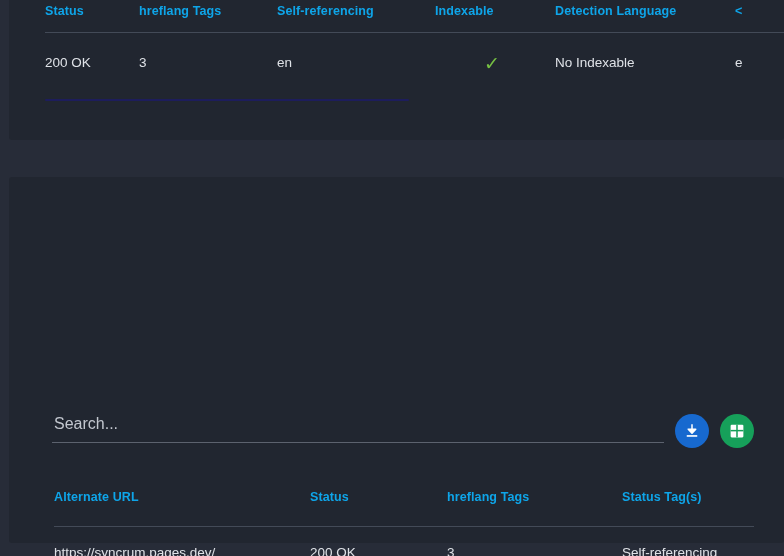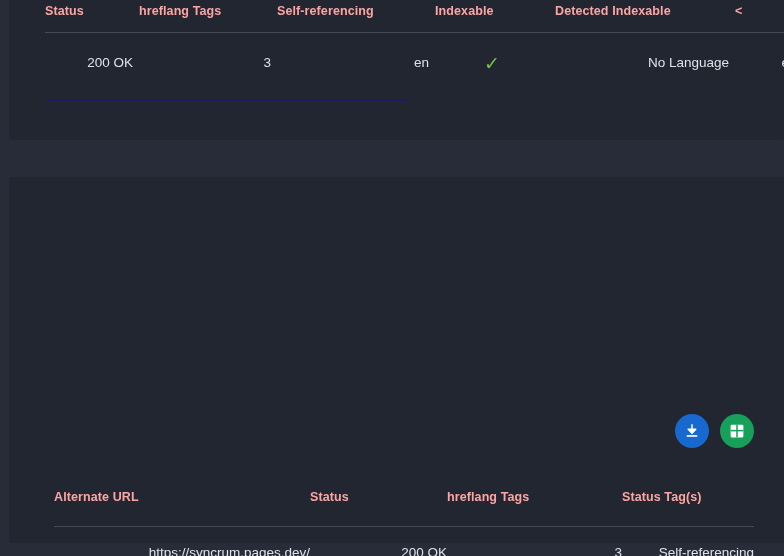--- a/index.html
+++ b/index.html
@@ -51,32 +51,32 @@
   .tbl {
     position: absolute;
     width: 100%;
     border-collapse: collapse;
     table-layout: fixed;
   }
 
   .tbl th {
     font-size: 12.5px;
     font-weight: bold;
-    color: #fca5a5;
+    color: #0ea5e9;
     text-align: left;
     padding: 0 0 14px 0;
     white-space: nowrap;
     letter-spacing: .1px;
   }
 
   .tbl td {
     font-size: 13.5px;
     font-weight: normal;
     color: #dfe2e7;
-    text-align: right;
+    text-align: left;
     padding: 18px 0 18px 0;
     white-space: nowrap;
     border-top: 1px solid #434a57;
   }
 
   
   #table-top {
     left: 36px;
     top: 18px;
     width: 748px;
@@ -175,43 +175,46 @@
         <col class="col-indexable">
           <col class="col-detlang">
           <col class="col-overflow">
       </colgroup>
       <thead>
         <tr>
           <th>Status</th>
           <th>hreflang Tags</th>
           <th>Self-referencing</th>
           <th class="th-center">Indexable</th>
-          <th>Detected Indexable</th>
+          <th>Detection Language</th>
           <th>&lt;</th>
         </tr>
       </thead>
       <tbody>
         <tr>
           <td>200 OK</td>
           <td>3</td>
           <td>en</td>
           <td class="cell-center">
             <span class="check">✓</span>
           </td>
-          <td>No Language</td>
+          <td>No Indexable</td>
           <td>e</td>
         </tr>
       </tbody>
     </table>
 
     <div class="accent-bar" id="accent-top"></div>
   </div>
 
   <div class="panel" id="panel-bottom">
 
+    <div id="search-wrap">
+      <input id="search-input" type="text" placeholder="Search..." style="">
+    </div>
 
     <button class="fab" id="btn-download">
       <svg width="18" height="18" viewBox="0 0 24 24">
         <path d="M12 3 L12 12 M12 15 L7 9.5 L17 9.5 Z" fill="#ffffff" stroke="#ffffff" stroke-width="2" stroke-linejoin="round"></path>
         <rect x="5" y="17.5" width="14" height="2.2" fill="#ffffff"></rect>
       </svg>
     </button>
 
     <button class="fab" id="btn-sheets">
       <svg width="18" height="18" viewBox="0 0 24 24">

